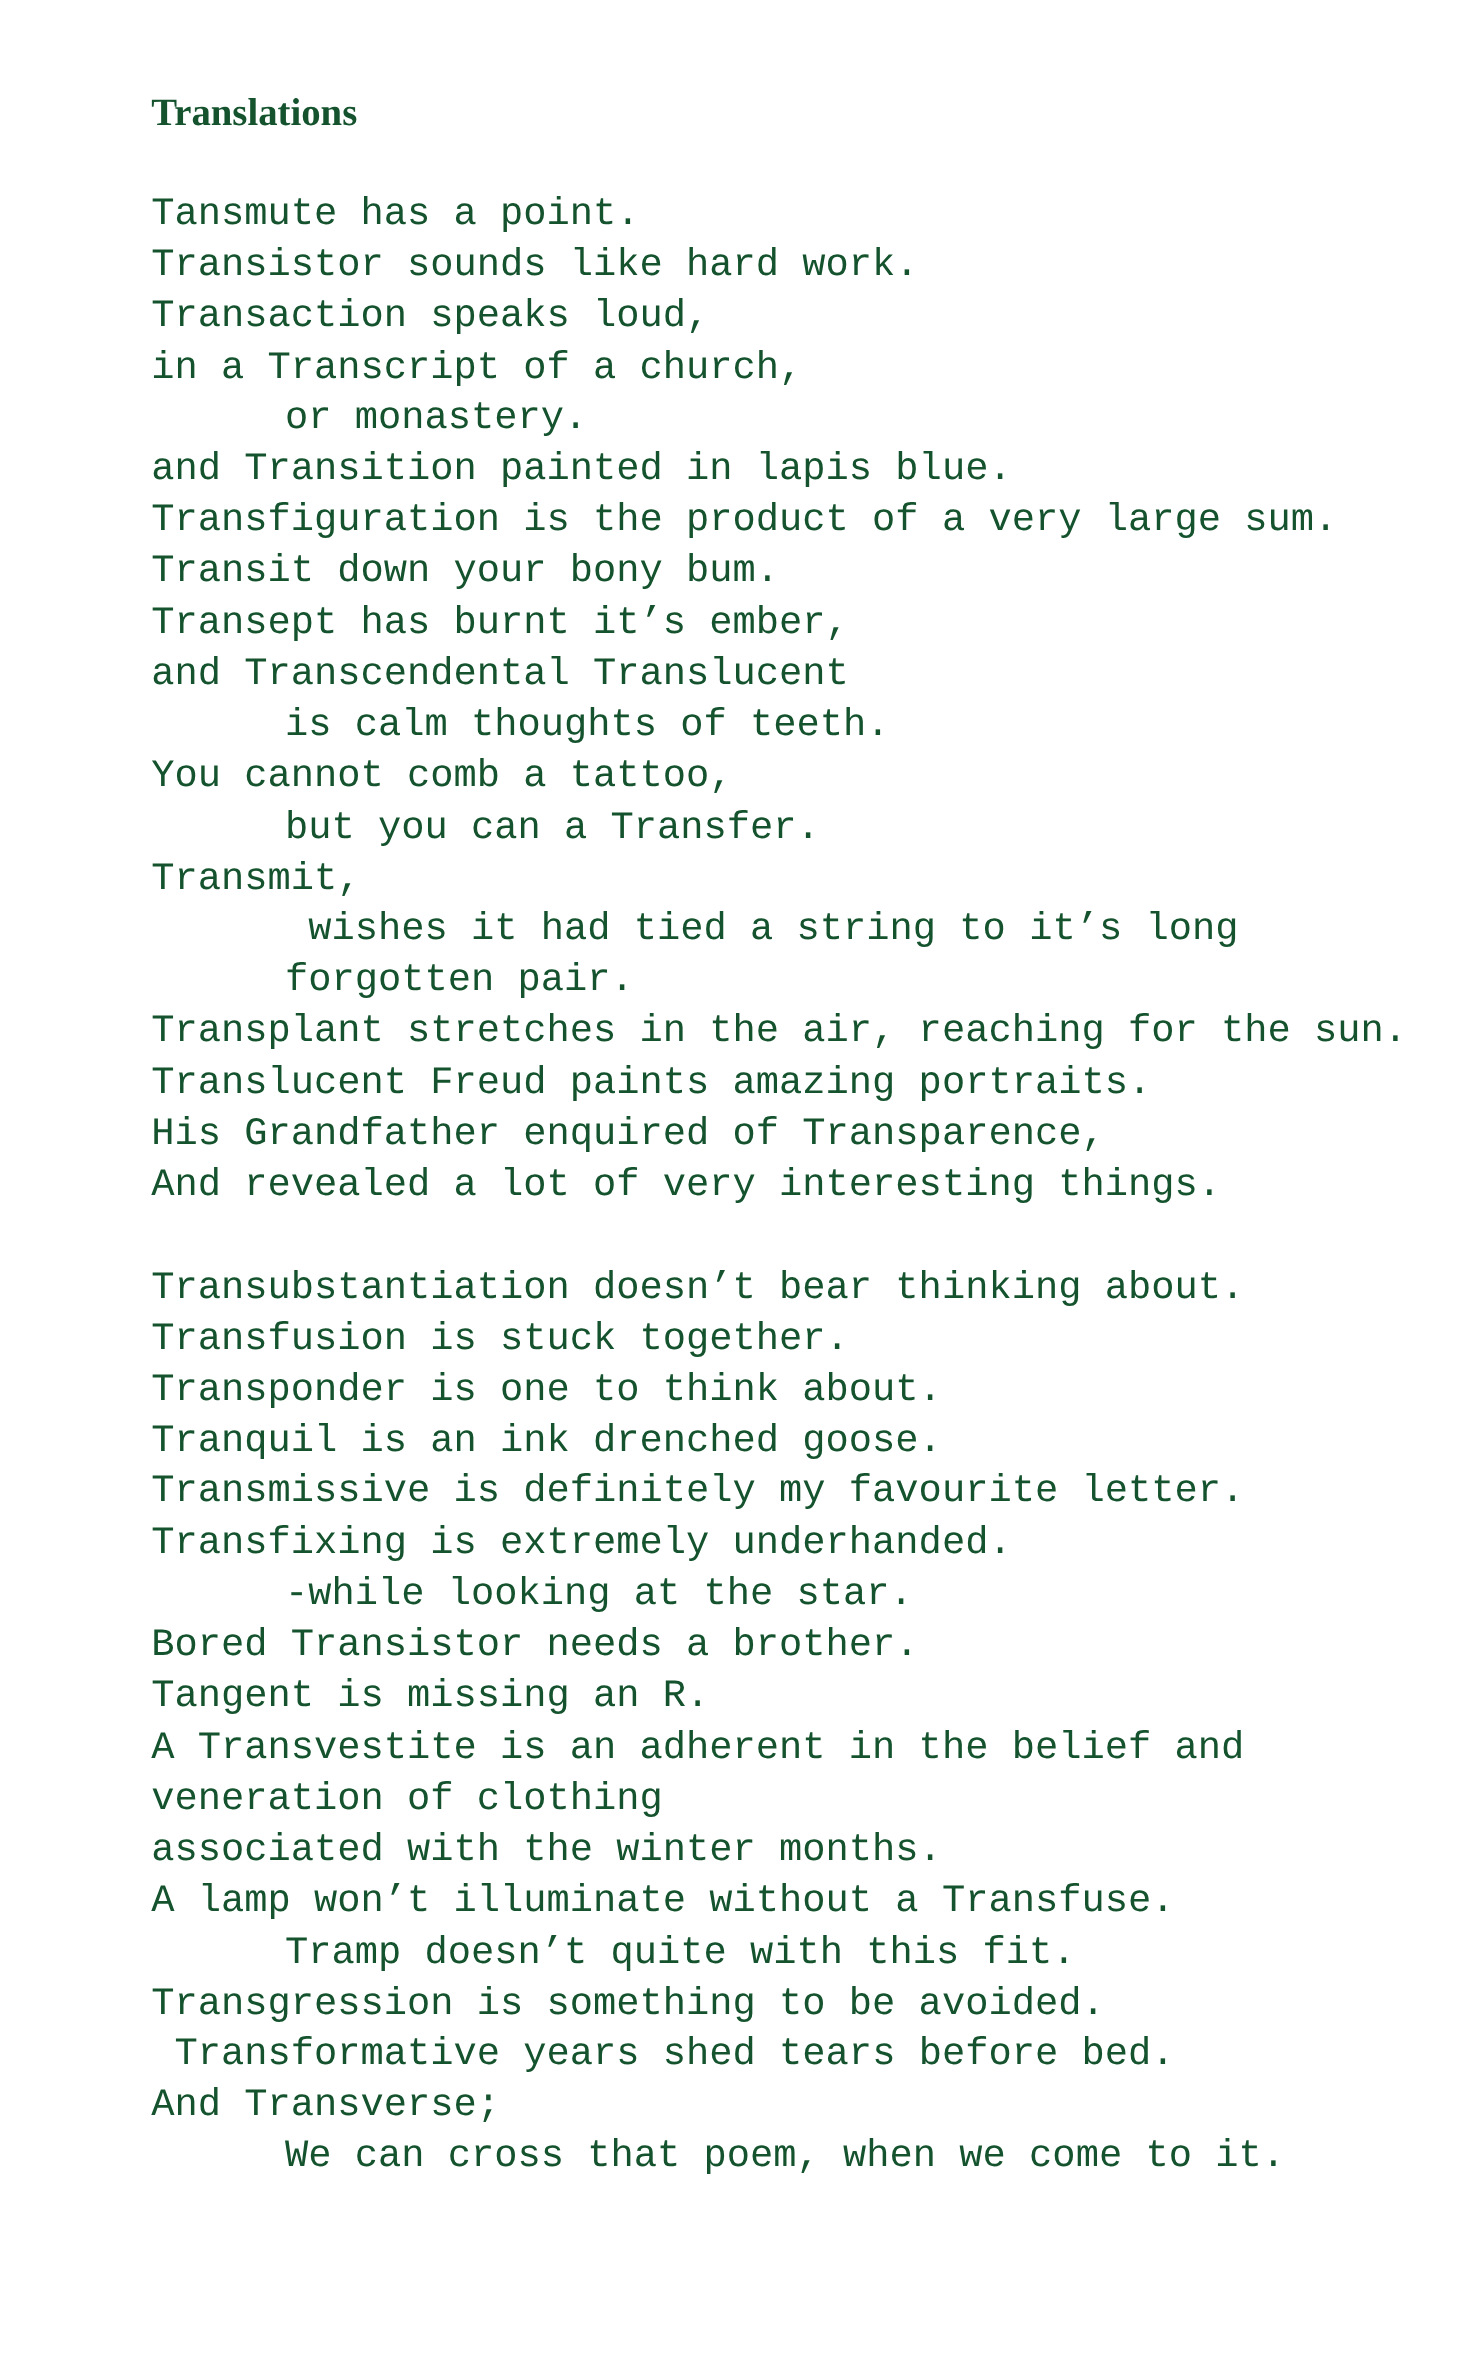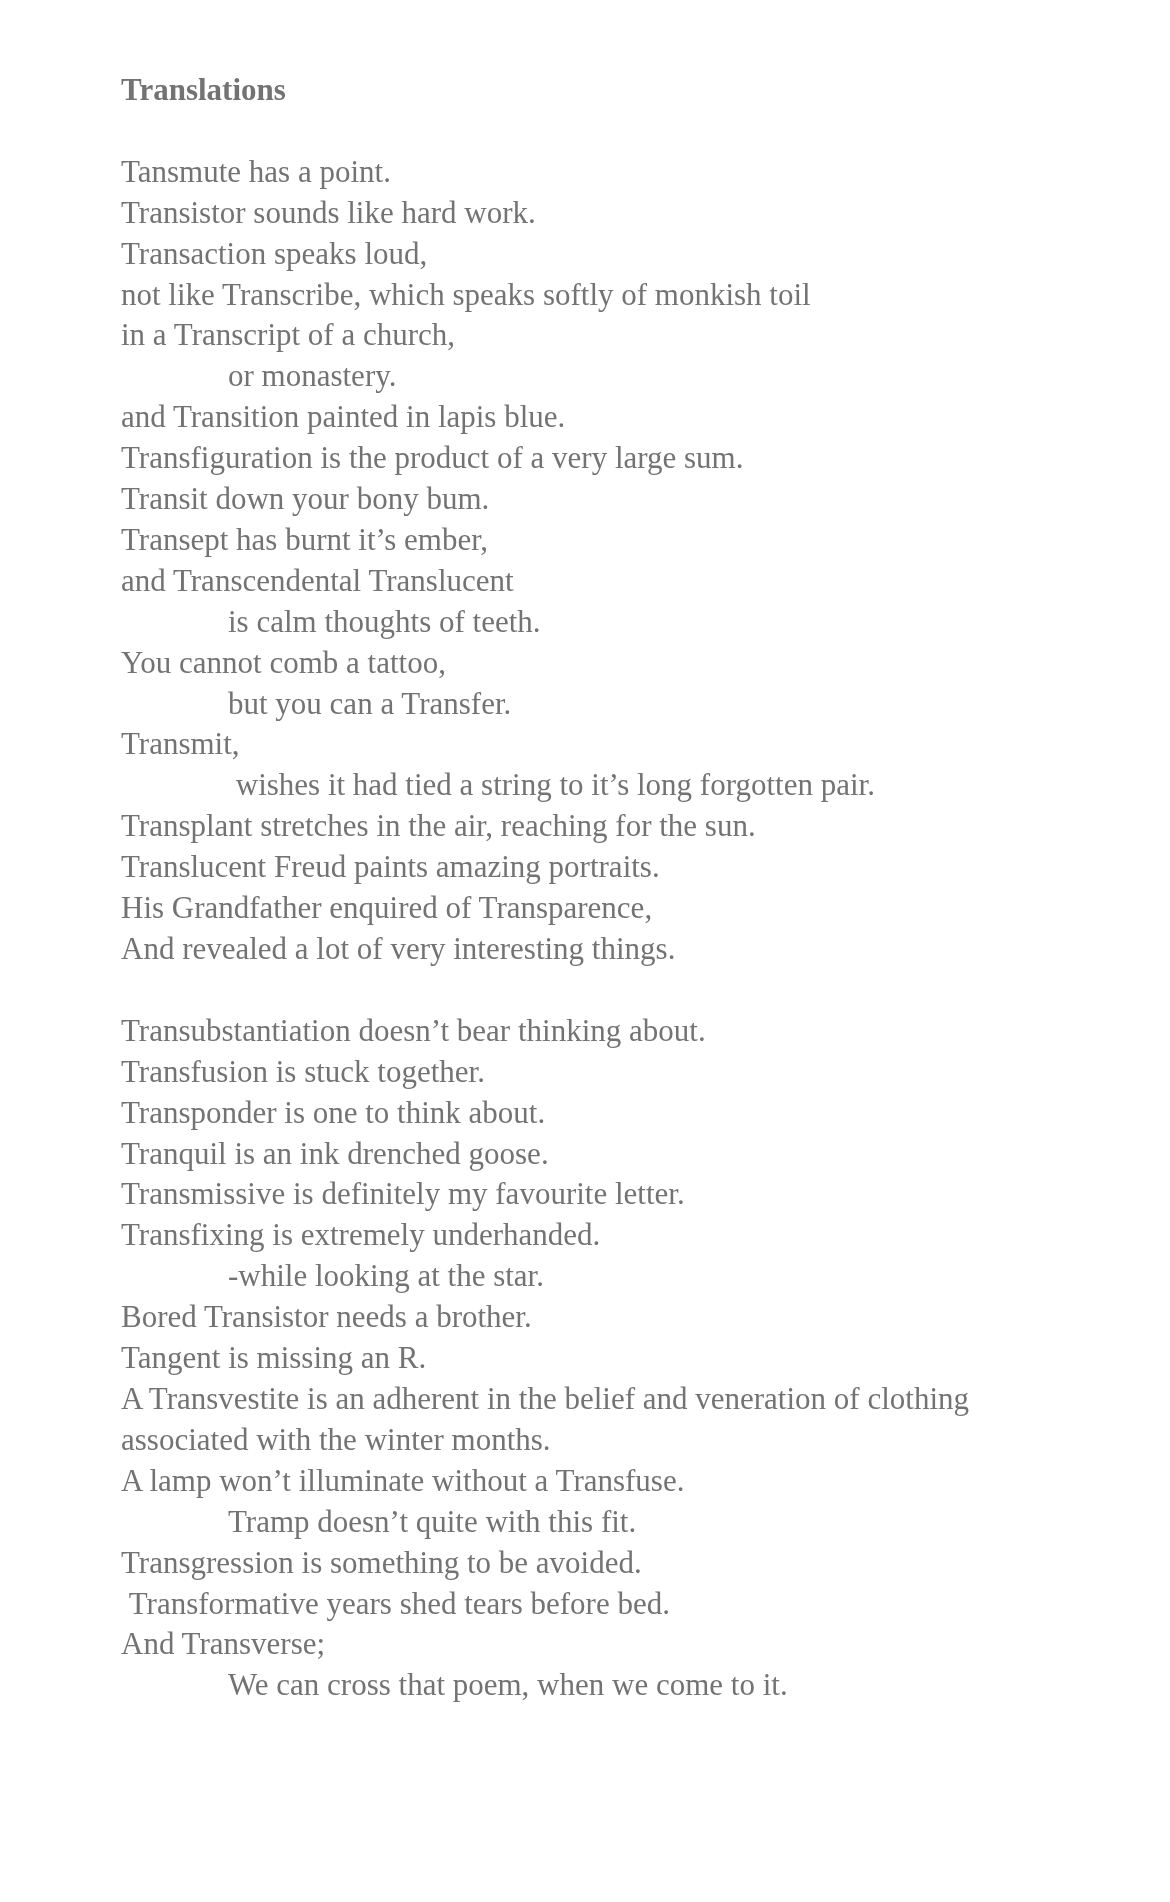--- a/index.html
+++ b/index.html
@@ -11,50 +11,50 @@
     height: 1902px;
     background: #ffffff;
     overflow: hidden;
   }
   .page {
     box-sizing: border-box;
     width: 1170px;
     height: 1902px;
     padding: 70px 40px 0 121px;
     background: #ffffff;
-    color: #737373;
+    color: #14532d;
     font-family: "Liberation Serif", "DejaVu Serif", serif;
     font-size: 31px;
     line-height: 40.9px;
     -webkit-font-smoothing: antialiased;
   }
   .doc-title {
     font-weight: bold;
     margin: 0 0 40.9px 0;
     white-space: pre-wrap;
   }
   .line {
     white-space: pre-wrap;
     min-height: 40.9px;
+    font-family: Liberation Mono, monospace;
   }
   .line.indent {
     padding-left: 107px;
   }
 </style>
 </head>
 <body>
 
 <div class="page">
   <div class="doc-title">Translations</div>
   <div>
 
   <div class="line">Tansmute has a point.</div>
       <div class="line">Transistor sounds like hard work.</div>
       <div class="line">Transaction speaks loud,</div>
-      <div class="line">not like Transcribe, which speaks softly of monkish toil</div>
       <div class="line">in a Transcript of a church,</div>
       <div class="line indent">or monastery.</div>
       <div class="line">and Transition painted in lapis blue.</div>
       <div class="line">Transfiguration is the product of a very large sum.</div>
       <div class="line">Transit down your bony bum.</div>
       <div class="line">Transept has burnt it’s ember,</div>
       <div class="line">and Transcendental Translucent</div>
       <div class="line indent">is calm thoughts of teeth.</div>
       <div class="line">You cannot comb a tattoo,</div>
       <div class="line indent">but you can a Transfer.</div>

